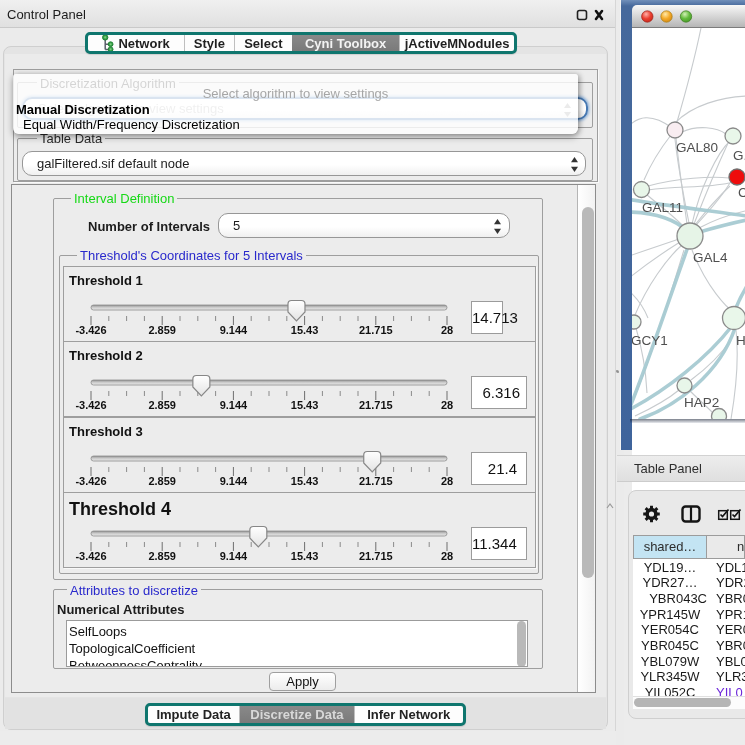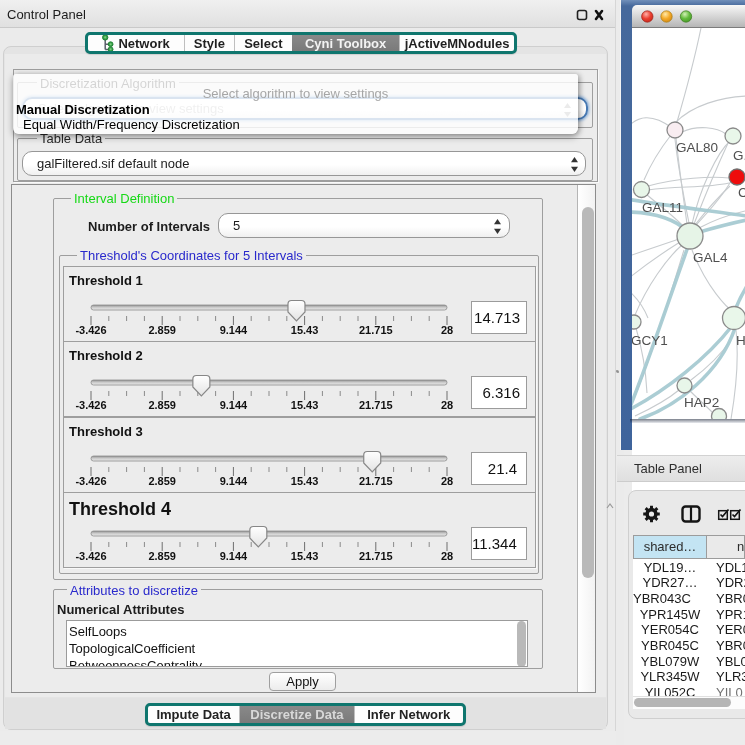--- a/index.html
+++ b/index.html
@@ -119,21 +119,21 @@
       <line x1="365.20" y1="49" x2="365.20" y2="54" stroke="#8a8a8a" stroke-width="1"></line>
       <line x1="383.00" y1="49" x2="383.00" y2="58" stroke="#6e6e6e" stroke-width="1"></line>
       <text x="27.00" y="67" font-size="11" font-weight="bold" fill="#111" text-anchor="middle" font-family="Liberation Sans, sans-serif">-3.426</text>
       <text x="98.20" y="67" font-size="11" font-weight="bold" fill="#111" text-anchor="middle" font-family="Liberation Sans, sans-serif">2.859</text>
       <text x="169.40" y="67" font-size="11" font-weight="bold" fill="#111" text-anchor="middle" font-family="Liberation Sans, sans-serif">9.144</text>
       <text x="240.60" y="67" font-size="11" font-weight="bold" fill="#111" text-anchor="middle" font-family="Liberation Sans, sans-serif">15.43</text>
       <text x="311.80" y="67" font-size="11" font-weight="bold" fill="#111" text-anchor="middle" font-family="Liberation Sans, sans-serif">21.715</text>
       <text x="383.00" y="67" font-size="11" font-weight="bold" fill="#111" text-anchor="middle" font-family="Liberation Sans, sans-serif">28</text>
       <path d="M 223.98 37 q 0 -3.5 3.5 -3.5 h 10 q 3.5 0 3.5 3.5 v 8 l -8.5 9 l -8.5 -9 z" fill="url(#th)" stroke="#878787" stroke-width="1.2"></path>
     </svg>
-    <div class="vbox" style="left:407px;top:34px;width:56px;height:33px;line-height:31px;padding-right:6px;">14.713</div>
+    <div class="vbox" style="left:407px;top:34px;width:32px;height:33px;line-height:31px;padding-right:6px;">14.713</div>
 </div>
 <div class="tpanel" style="left:63px;top:341px;width:471px;height:74px;">
 <div style="position:absolute;left:5px;top:6px;font-size:13px;font-weight:bold;color:#111;white-space:nowrap;">Threshold 2</div>
 <svg width="471" height="73" style="position:absolute;left:0;top:0;">
       <defs>
         <linearGradient id="tg" x1="0" y1="0" x2="0" y2="1">
           <stop offset="0" stop-color="#8f8f8f"></stop>
           <stop offset="0.45" stop-color="#c9c9c9"></stop>
           <stop offset="1" stop-color="#ebebeb"></stop>
         </linearGradient>
@@ -386,32 +386,32 @@
 <path d="M89.5 9.5 l2 2 l6 -7" stroke-width="1.7"></path>
 </g>
 </svg>
 <div class="abs" style="left:633px;top:535px;width:112px;height:174px;background:#fff;overflow:hidden;">
 <div class="abs" style="left:0px;top:0px;width:74px;height:24px;background:#c3e4f3;border:1px solid #9c9c9c;box-sizing:border-box;text-align:center;font-size:13px;color:#2c2c2c;line-height:22px;">shared…</div>
 <div class="abs" style="left:74px;top:0px;width:38px;height:24px;background:#eaeaea;border:1px solid #9c9c9c;border-left:none;box-sizing:border-box;font-size:13px;color:#2c2c2c;line-height:22px;padding-left:30px;">n</div>
 <div class="abs" style="left:0px;top:24.5px;width:74px;height:16px;text-align:center;font-size:13px;color:#1a1a1a;">YDL19…</div>
 <div class="abs" style="left:83px;top:24.5px;font-size:13px;color:#1a1a1a;white-space:nowrap;">YDL1</div>
 <div class="abs" style="left:0px;top:40.2px;width:74px;height:16px;text-align:center;font-size:13px;color:#1a1a1a;">YDR27…</div>
 <div class="abs" style="left:83px;top:40.2px;font-size:13px;color:#1a1a1a;white-space:nowrap;">YDR2</div>
-<div class="abs" style="left:0px;top:55.9px;width:74px;height:16px;text-align:left;font-size:13px;color:#1a1a1a;">YBR043C</div>
+<div class="abs" style="left:0px;top:55.9px;width:74px;height:16px;text-align:right;font-size:13px;color:#1a1a1a;">YBR043C</div>
 <div class="abs" style="left:83px;top:55.9px;font-size:13px;color:#1a1a1a;white-space:nowrap;">YBR0</div>
 <div class="abs" style="left:0px;top:71.6px;width:74px;height:16px;text-align:center;font-size:13px;color:#1a1a1a;">YPR145W</div>
 <div class="abs" style="left:83px;top:71.6px;font-size:13px;color:#1a1a1a;white-space:nowrap;">YPR1</div>
 <div class="abs" style="left:0px;top:87.3px;width:74px;height:16px;text-align:center;font-size:13px;color:#1a1a1a;">YER054C</div>
 <div class="abs" style="left:83px;top:87.3px;font-size:13px;color:#1a1a1a;white-space:nowrap;">YER0</div>
 <div class="abs" style="left:0px;top:103.0px;width:74px;height:16px;text-align:center;font-size:13px;color:#1a1a1a;">YBR045C</div>
 <div class="abs" style="left:83px;top:103.0px;font-size:13px;color:#1a1a1a;white-space:nowrap;">YBR0</div>
 <div class="abs" style="left:0px;top:118.7px;width:74px;height:16px;text-align:center;font-size:13px;color:#1a1a1a;">YBL079W</div>
 <div class="abs" style="left:83px;top:118.7px;font-size:13px;color:#1a1a1a;white-space:nowrap;">YBL0</div>
 <div class="abs" style="left:0px;top:134.4px;width:74px;height:16px;text-align:center;font-size:13px;color:#1a1a1a;">YLR345W</div>
 <div class="abs" style="left:83px;top:134.4px;font-size:13px;color:#1a1a1a;white-space:nowrap;">YLR3</div>
 <div class="abs" style="left:0px;top:150.1px;width:74px;height:16px;text-align:center;font-size:13px;color:#1a1a1a;">YIL052C</div>
-<div class="abs" style="left:83px;top:150.1px;font-size:13px;color:#737373;white-space:nowrap;">YIL0</div>
+<div class="abs" style="left:83px;top:150.1px;font-size:13px;color:#6d28d9;white-space:nowrap;">YIL0</div>
 <div class="abs" style="left:0px;top:161px;width:112px;height:13px;background:#fcfcfc;border-top:1px solid #e0e0e0;"></div>
 <div class="abs" style="left:1px;top:163px;width:97px;height:9px;background:#b5b5b5;border-radius:5px;"></div>
 </div>
 <svg class="abs" style="left:606px;top:502px;" width="8" height="8">
     <path d="M1 6 L4 2 L7 6" stroke="#9a9a9a" fill="none" stroke-width="1.2"></path>
   </svg>
 
 </body></html>

